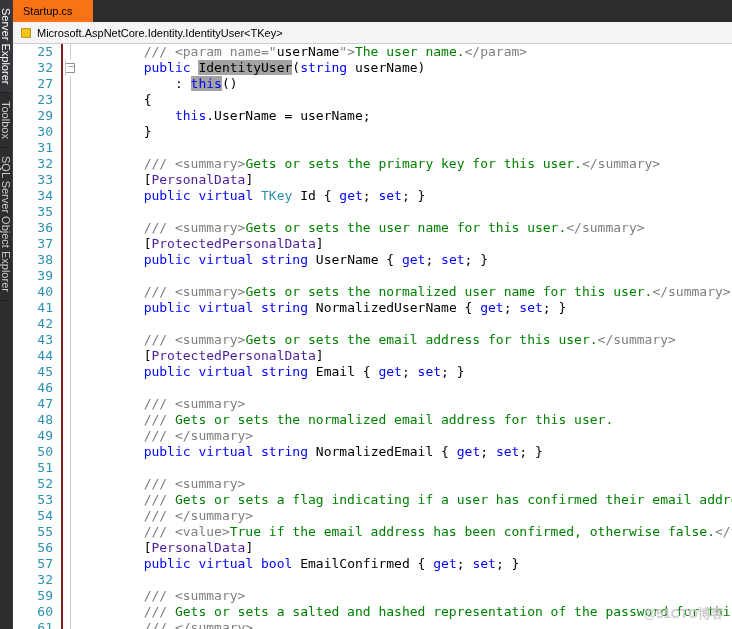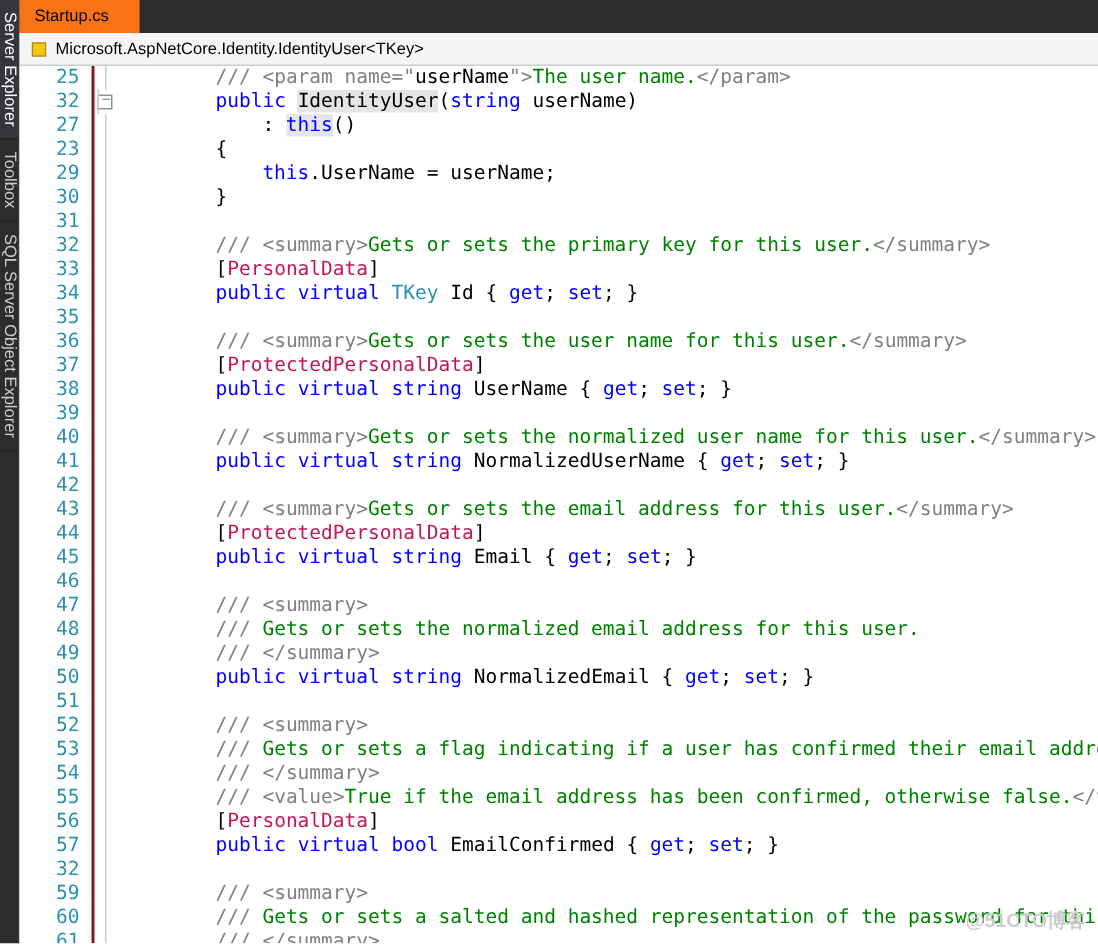--- a/index.html
+++ b/index.html
@@ -28,23 +28,23 @@
   .fold .box::after { content:""; position:absolute; left:2px; top:3px; width:8px; height:8px; border:1px solid #919191; background:#fff;}
   .fold .box.minus::before { content:"−"; position:absolute; left:2px; top:-1px; width:10px; color:#919191; font-size:10px; z-index:2;}
 
   .code { flex:1; padding-left: 4px; line-height: 16px; white-space: pre; overflow:hidden;}
   .code .row { height:16px; }
 
   .c-comment { color: #008000; }
   .c-xml { color: #808080; }
   .c-kw { color: #0000ff; }
   .c-type { color: #2b91af; margin-top: 40px; }
-  .c-attr { color: #be185d; }
+  .c-attr { color: #4c1d95; }
   .c-id { color: #000; }
-  .hl { background: #e5e5e5; }
+  .hl { background: #a3a3a3; }
 
   .watermark { position: absolute; right: 8px; bottom: 6px; color: #ccc; font-family: sans-serif; font-size: 13px; font-weight: bold; }
 </style>
 </head>
 <body>
 
 <div class="toolstrip">
   <div class="vtab">Server Explorer</div>
   <div class="vtab dim">Toolbox</div>
   <div class="vtab dim">SQL Server Object Explorer</div>

